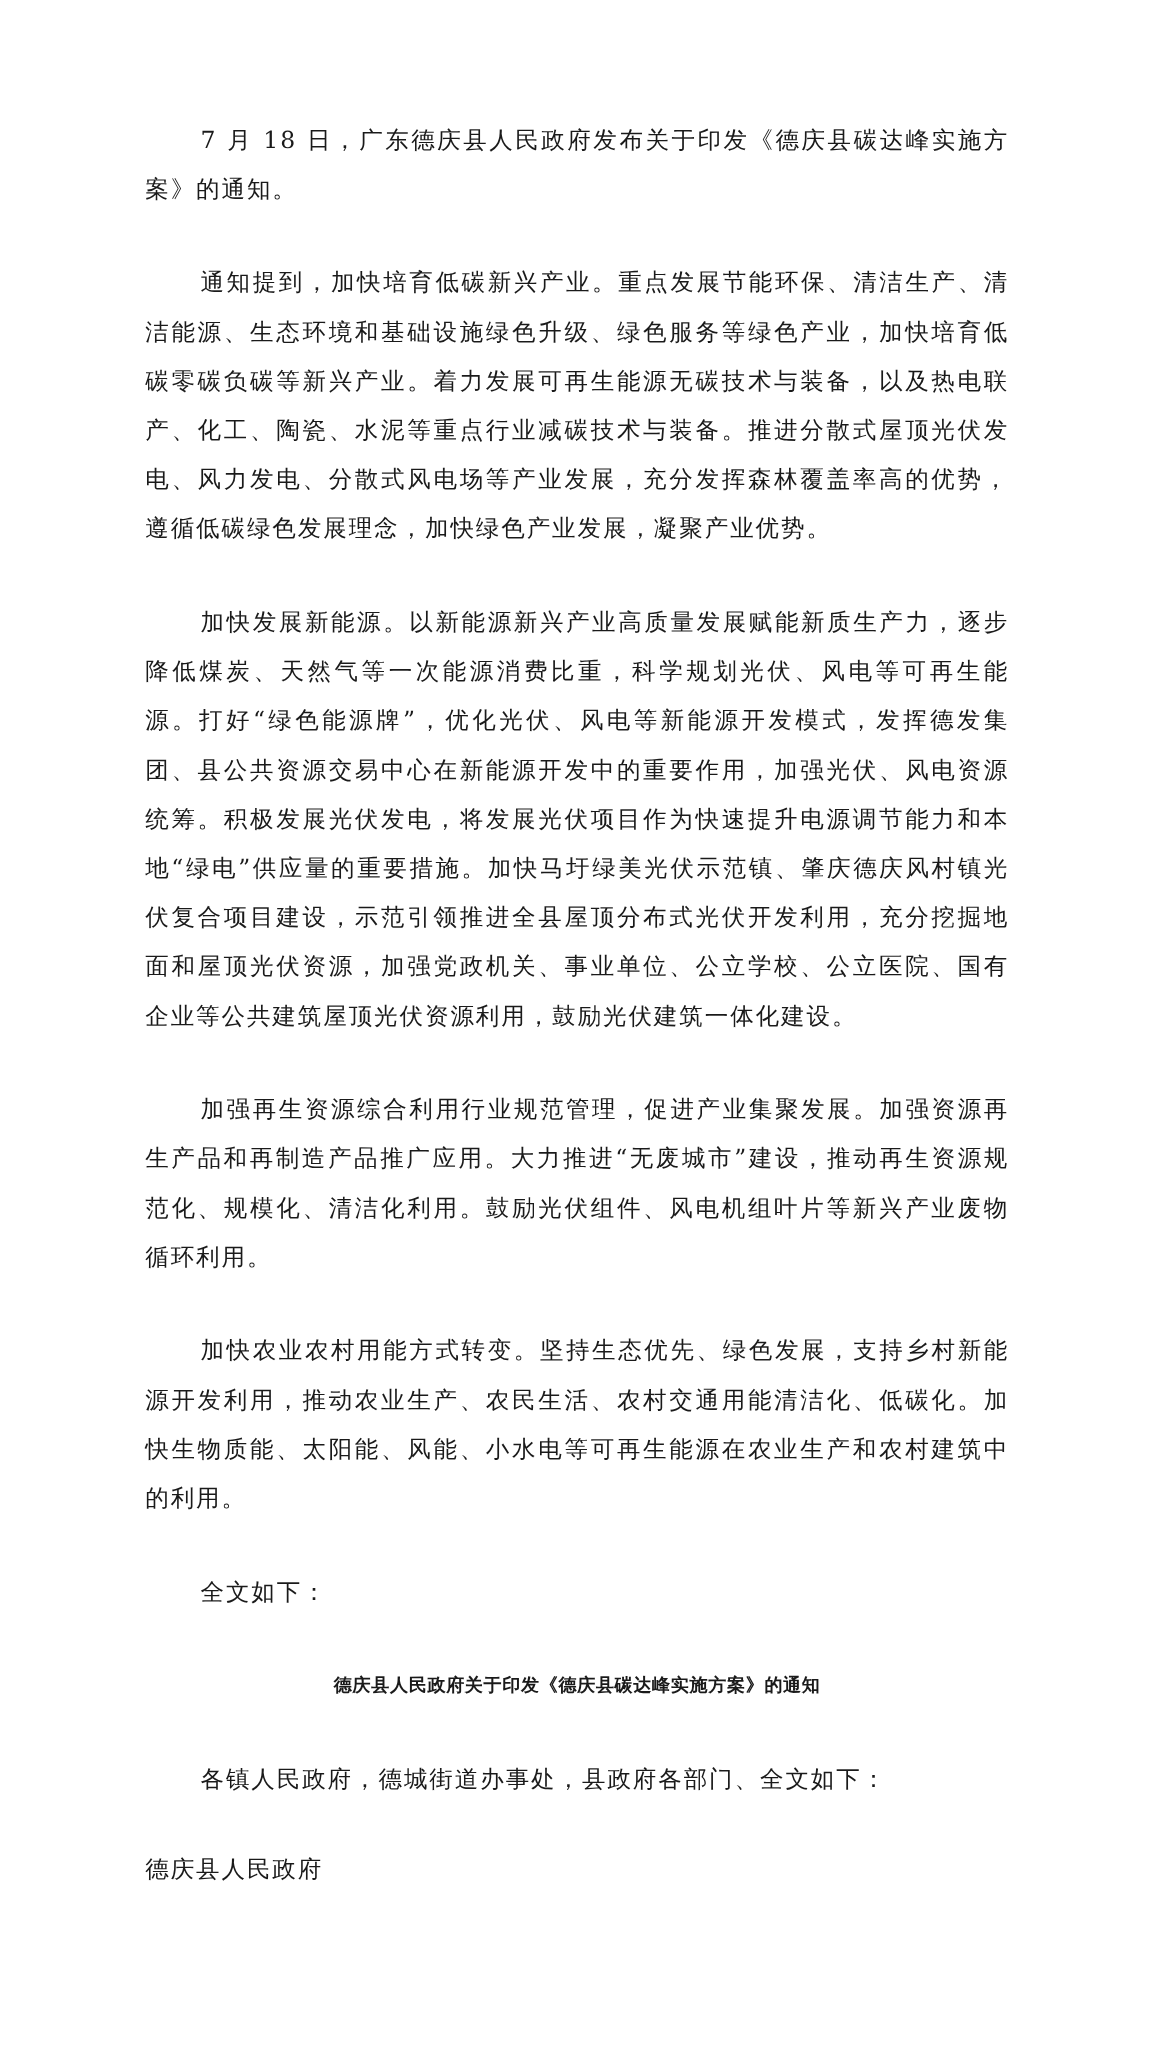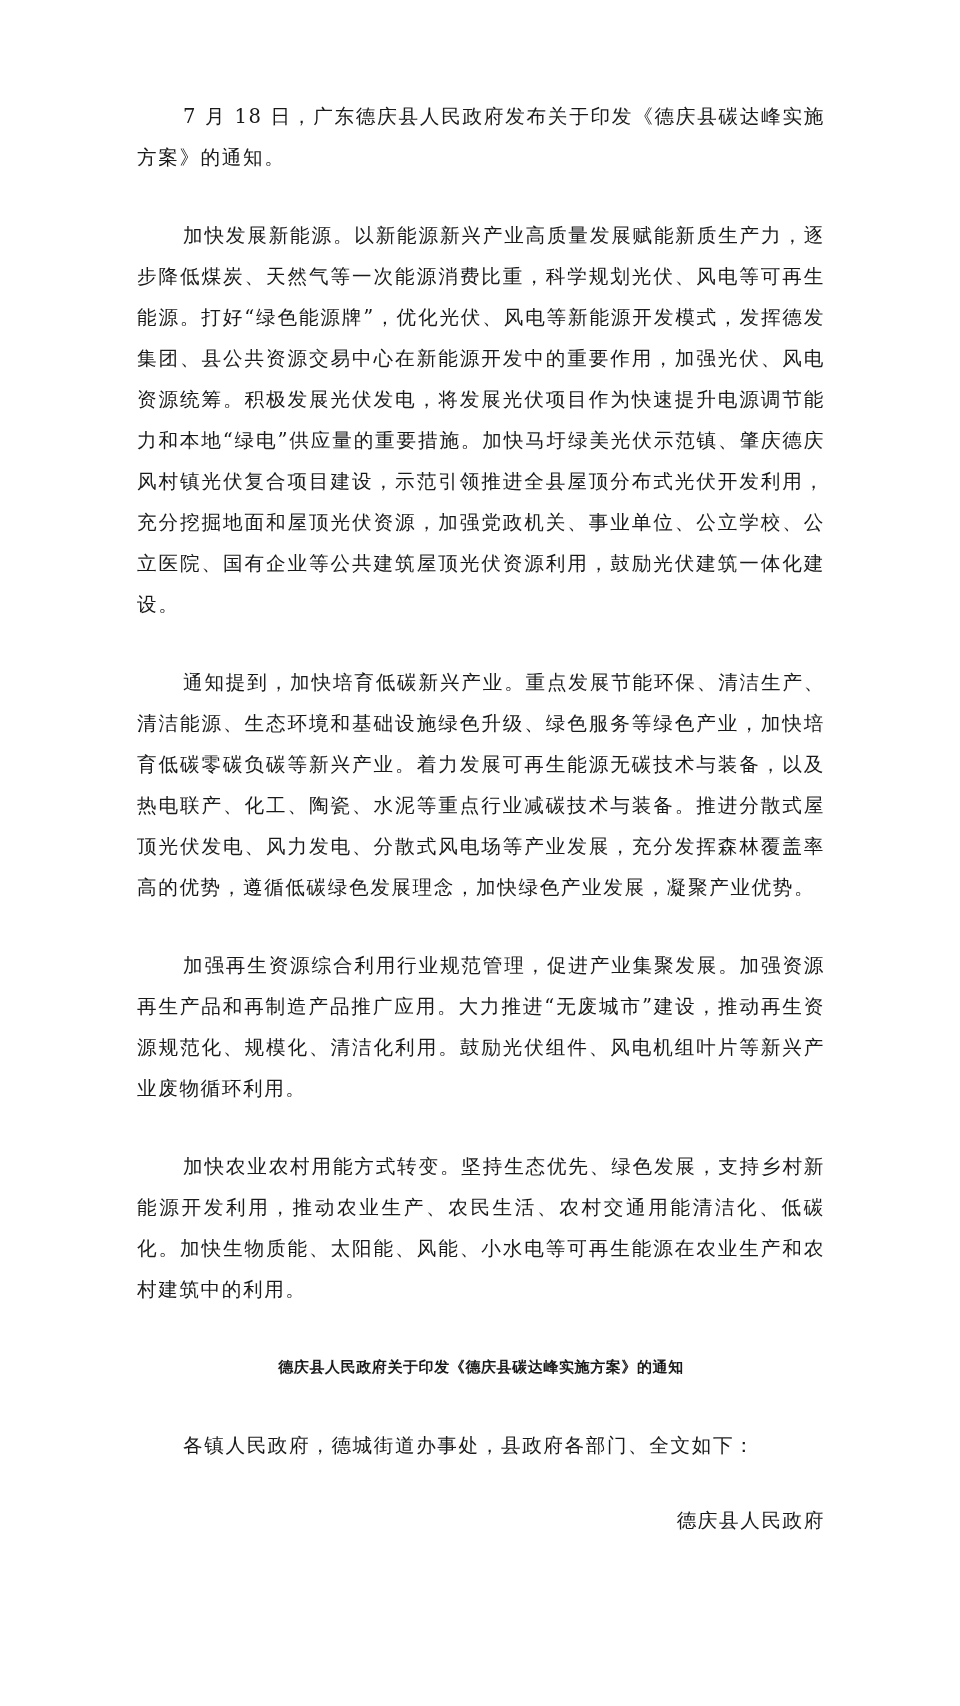--- a/index.html
+++ b/index.html
@@ -5,43 +5,44 @@
     html, body { margin: 0; padding: 0; background: #ffffff; }
     body { width: 960px; height: 1706px; position: relative; overflow: hidden; }
     .page {
       position: absolute; left: 121px; top: 96px; width: 720px;
       color: #1a1a1a;
       font-family: "DejaVu Serif", "Liberation Serif", serif;
       font-size: 19.6px;
       line-height: 41px;
       letter-spacing: 1.6px;
     }
-    p { margin: 16px; text-align: justify; }
+    p { margin: 0; text-align: justify; }
     .indent { text-indent: 2.35em; }
     .gap { margin-top: 37px; }
     .lead { margin-top: 0; }
     .title {
       text-align: center; font-weight: bold;
       font-family: "DejaVu Sans", "Liberation Sans", sans-serif;
       font-size: 15px; letter-spacing: 0.6px;
     }
-    .right { text-align: right; }
+    .right { }
     .sign { margin-top: 34px; }
   </style>
 </head>
 <body>
 
 <div class="page">
   <p class="indent lead">7 月 18 日，广东德庆县人民政府发布关于印发《德庆县碳达峰实施方案》的通知。</p>
 
+  <p class="indent gap">通知提到，加快培育低碳新兴产业。重点发展节能环保、清洁生产、清洁能源、生态环境和基础设施绿色升级、绿色服务等绿色产业，加快培育低碳零碳负碳等新兴产业。着力发展可再生能源无碳技术与装备，以及热电联产、化工、陶瓷、水泥等重点行业减碳技术与装备。推进分散式屋顶光伏发电、风力发电、分散式风电场等产业发展，充分发挥森林覆盖率高的优势，遵循低碳绿色发展理念，加快绿色产业发展，凝聚产业优势。</p>
   <p class="indent gap">加快发展新能源。以新能源新兴产业高质量发展赋能新质生产力，逐步降低煤炭、天然气等一次能源消费比重，科学规划光伏、风电等可再生能源。打好“绿色能源牌”，优化光伏、风电等新能源开发模式，发挥德发集团、县公共资源交易中心在新能源开发中的重要作用，加强光伏、风电资源统筹。积极发展光伏发电，将发展光伏项目作为快速提升电源调节能力和本地“绿电”供应量的重要措施。加快马圩绿美光伏示范镇、肇庆德庆风村镇光伏复合项目建设，示范引领推进全县屋顶分布式光伏开发利用，充分挖掘地面和屋顶光伏资源，加强党政机关、事业单位、公立学校、公立医院、国有企业等公共建筑屋顶光伏资源利用，鼓励光伏建筑一体化建设。</p>
-  <p class="indent gap">通知提到，加快培育低碳新兴产业。重点发展节能环保、清洁生产、清洁能源、生态环境和基础设施绿色升级、绿色服务等绿色产业，加快培育低碳零碳负碳等新兴产业。着力发展可再生能源无碳技术与装备，以及热电联产、化工、陶瓷、水泥等重点行业减碳技术与装备。推进分散式屋顶光伏发电、风力发电、分散式风电场等产业发展，充分发挥森林覆盖率高的优势，遵循低碳绿色发展理念，加快绿色产业发展，凝聚产业优势。</p>
   <p class="indent gap">加强再生资源综合利用行业规范管理，促进产业集聚发展。加强资源再生产品和再制造产品推广应用。大力推进“无废城市”建设，推动再生资源规范化、规模化、清洁化利用。鼓励光伏组件、风电机组叶片等新兴产业废物循环利用。</p>
   <p class="indent gap">加快农业农村用能方式转变。坚持生态优先、绿色发展，支持乡村新能源开发利用，推动农业生产、农民生活、农村交通用能清洁化、低碳化。加快生物质能、太阳能、风能、小水电等可再生能源在农业生产和农村建筑中的利用。</p>
 
+  <p class="indent gap">全文如下：</p>
 
   <p class="title gap">德庆县人民政府关于印发《德庆县碳达峰实施方案》的通知</p>
 
   <p class="indent gap">各镇人民政府，德城街道办事处，县政府各部门、全文如下：</p>
 
 
   <p class="right sign">德庆县人民政府</p>
 
 </div>
 

